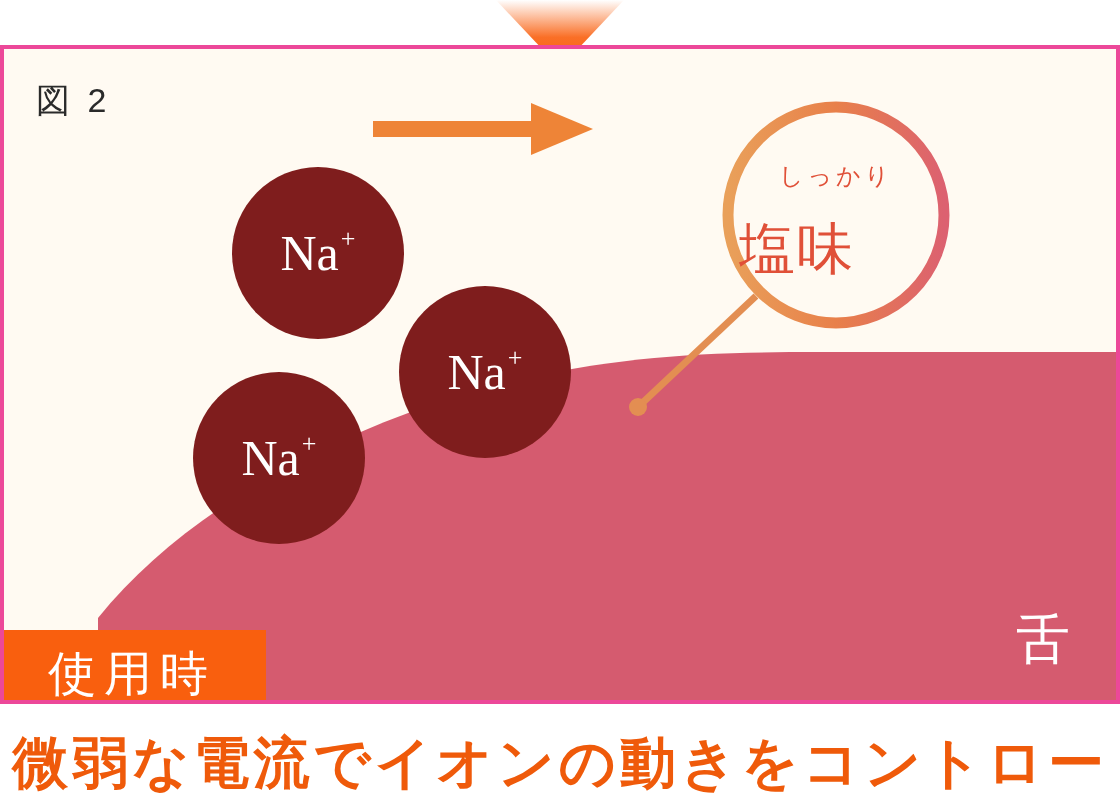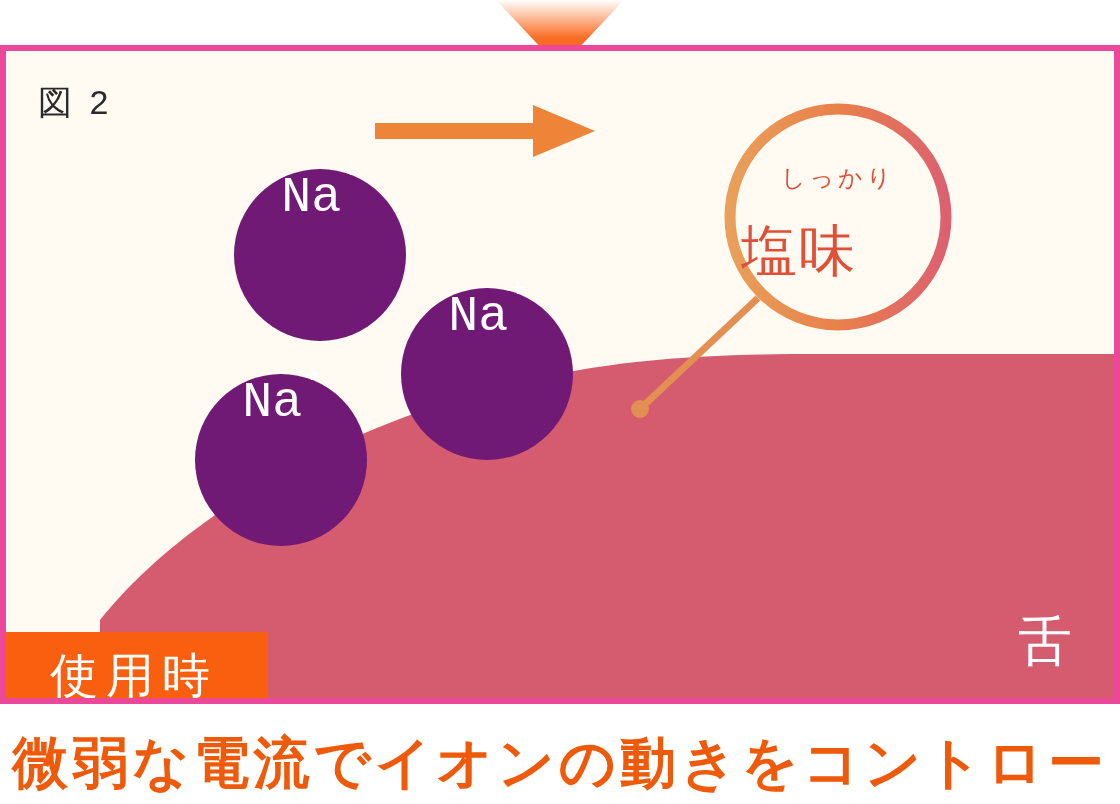--- a/index.html
+++ b/index.html
@@ -3,31 +3,31 @@
 <meta charset="utf-8">
 <style>
   html, body { margin: 0; padding: 0; }
   body {
     width: 1120px; height: 804px; background: #ffffff; position: relative; overflow: hidden;
     font-family: "DejaVu Sans", "Liberation Sans", sans-serif;
   }
   .down-arrow { position: absolute; left: 0; top: 0; width: 1120px; height: 70px; }
   .panel {
     position: absolute; left: 0; top: 45px; width: 1120px; height: 659px;
-    box-sizing: border-box; border: 6px solid #ec4899; background: #fffaf2; overflow: hidden;
+    box-sizing: border-box; border: 4px solid #ec4899; background: #fffaf2; overflow: hidden;
   }
   .scene { position: absolute; left: -6px; top: -51px; width: 1120px; height: 804px; }
   .fig-label {
     position: absolute; left: 38px; top: 80px; font-size: 34px; color: #2a2a2a; letter-spacing: 4px;
     font-family: "Liberation Sans", "DejaVu Sans", sans-serif;
   }
   .ion {
-    position: absolute; width: 172px; height: 172px; border-radius: 50%; background: #701a75;
-    color: #ffffff; display: flex; align-items: flex-start; justify-content: center;
-    font-size: 50px; font-family: Liberation Mono, monospace; font-weight: normal;
+    position: absolute; width: 172px; height: 172px; border-radius: 50%; background: #7f1d1d;
+    color: #ffffff; display: flex; align-items: center; justify-content: center;
+    font-size: 50px; font-family: Liberation Serif, serif; font-weight: normal;
   }
   .ion .sup { font-size: 26px; position: relative; top: -14px; margin-left: 2px; }
   .mag-text1 {
     position: absolute; left: 738px; top: 162px; width: 200px; text-align: center;
     font-size: 24px; color: #e05038; letter-spacing: 4px;
   }
   .mag-text2 {
     position: absolute; left: 699px; top: 214px; width: 200px; text-align: center;
     font-size: 56px; color: #e05038; letter-spacing: 2px;
   }

